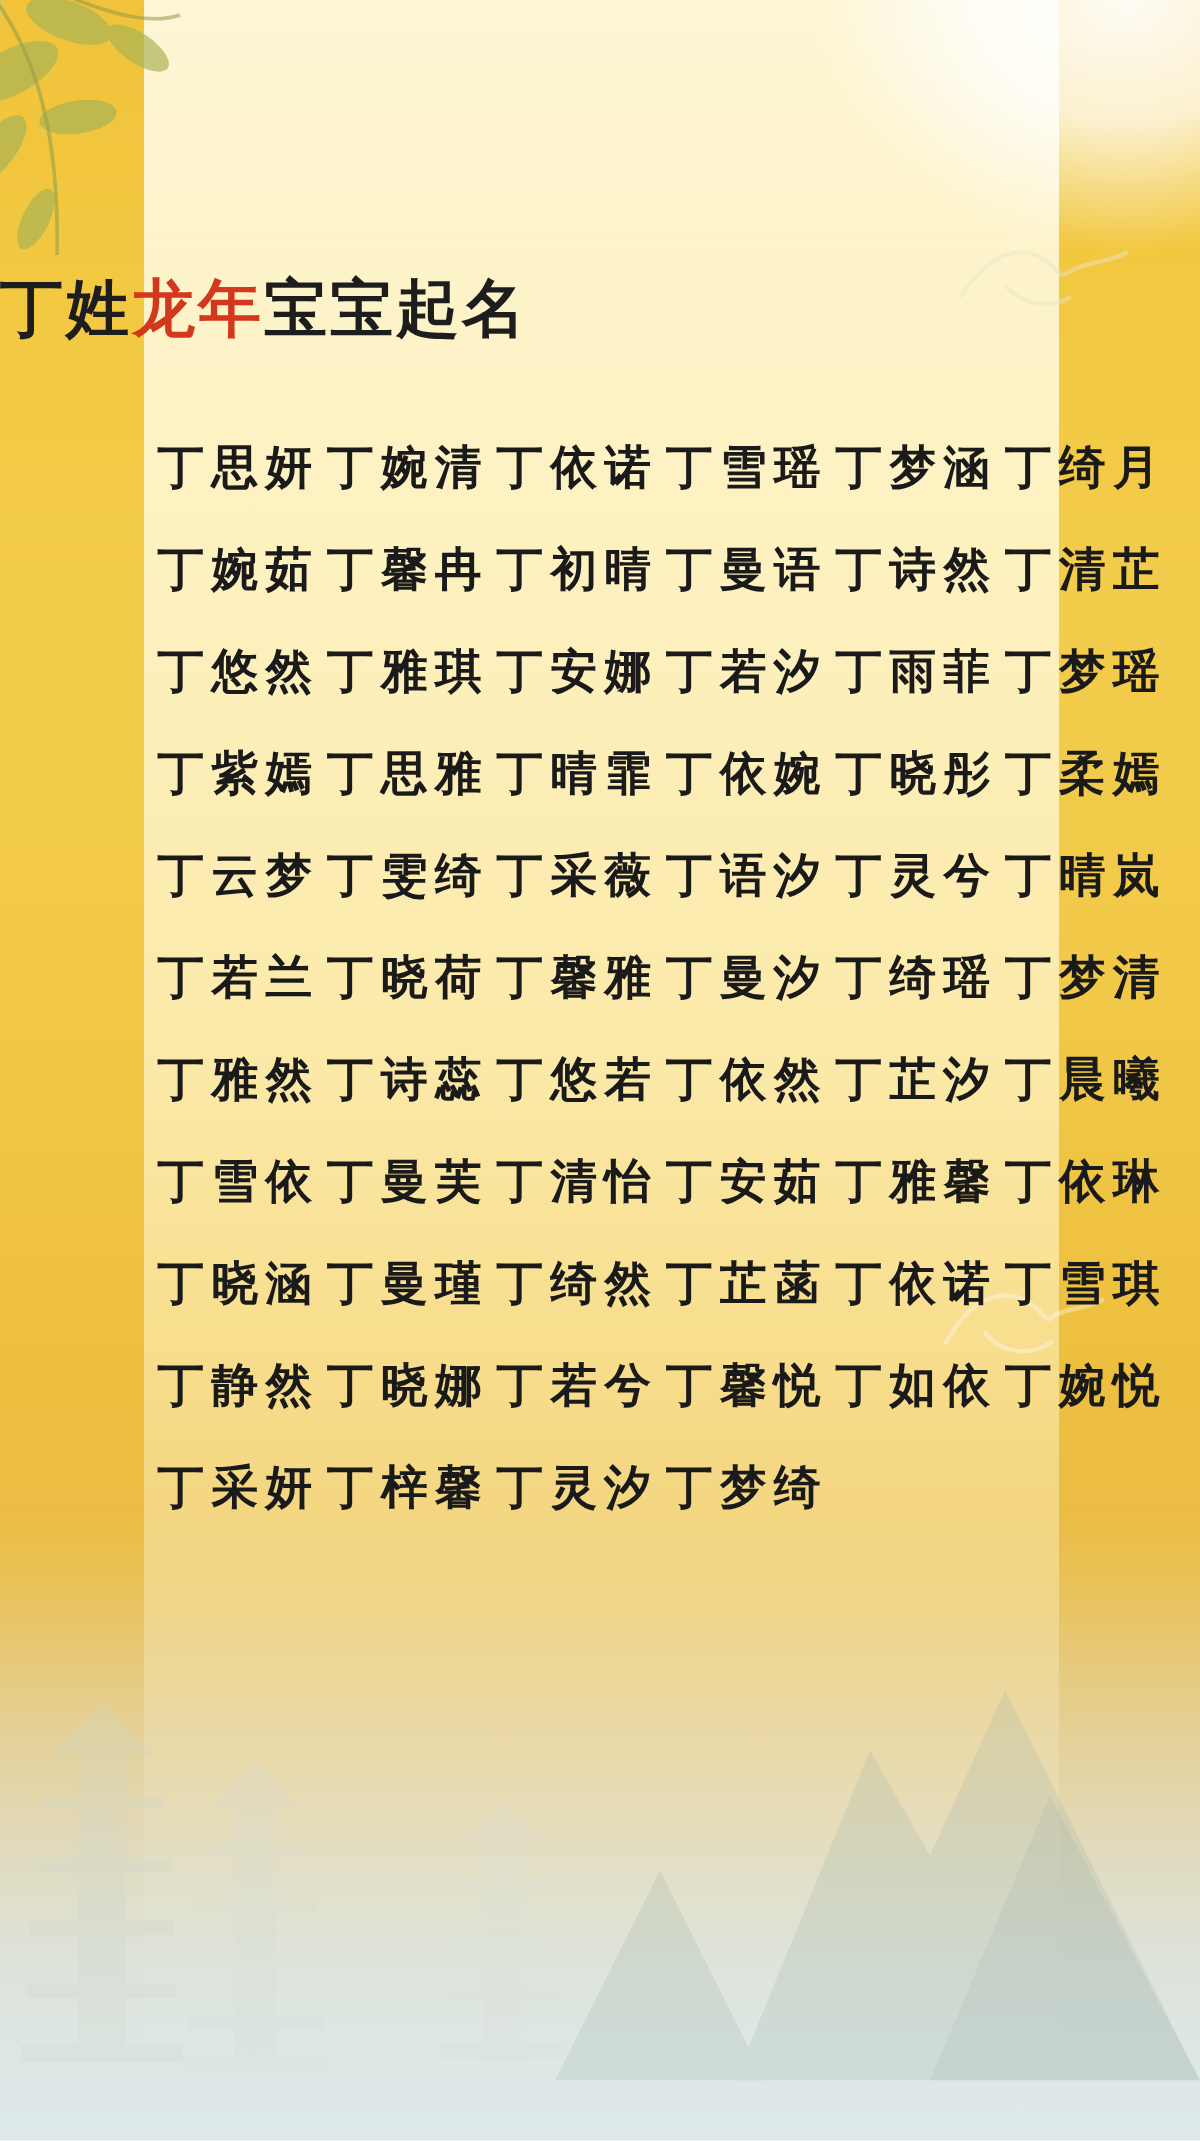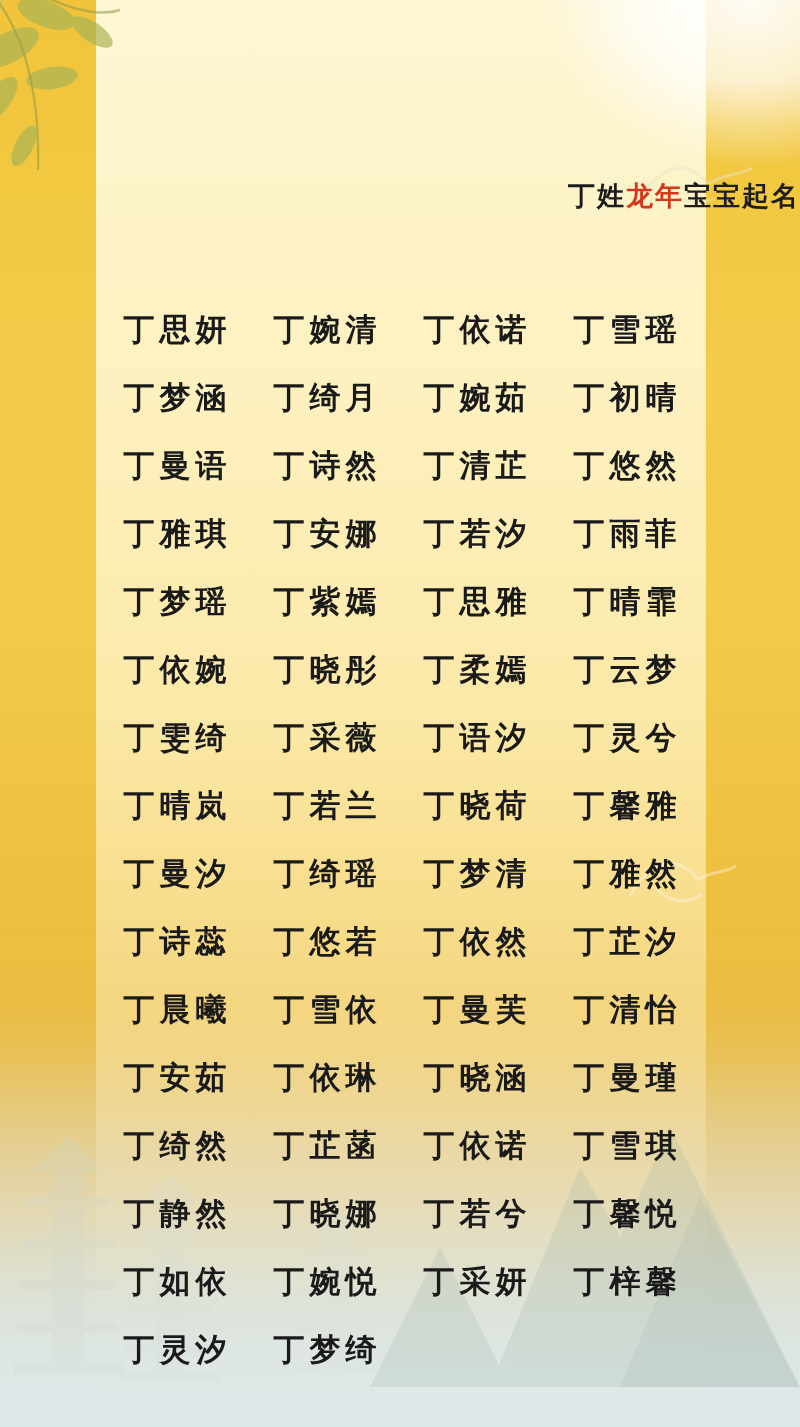--- a/index.html
+++ b/index.html
@@ -108,39 +108,39 @@
     top: 0;
     width: 800px;
     height: 1427px;
   }
 
   .title {
     position: absolute;
     top: 178px;
     left: 0;
     width: 800px;
-    text-align: right;
+    text-align: left;
     font-family: "Liberation Sans", "DejaVu Sans", sans-serif;
     font-weight: bold;
-    font-size: 27px;
+    font-size: 42px;
     letter-spacing: 2px;
     color: #1d1d1d;
     white-space: nowrap;
   }
   .title .accent {
     color: #d4381c;
   }
 
   .name-grid {
     position: absolute;
-    top: 296px;
+    top: 278px;
     left: 100px;
     width: 600px;
     display: grid;
-    grid-template-columns: repeat(4, 1fr);
+    grid-template-columns: repeat(6, 1fr);
     row-gap: 0px;
     column-gap: 0px;
   }
   .name-cell {
     height: 68px;
     line-height: 68px;
     text-align: center;
     font-family: "Liberation Serif", "DejaVu Serif", serif;
     font-size: 31px;
     font-weight: 600;
@@ -246,20 +246,21 @@
 
     <div class="name-grid">
       <div class="name-cell">丁思妍</div>
       <div class="name-cell">丁婉清</div>
       <div class="name-cell">丁依诺</div>
       <div class="name-cell">丁雪瑶</div>
       <div class="name-cell">丁梦涵</div>
 
       <div class="name-cell">丁绮月</div>
       <div class="name-cell">丁婉茹</div>
+      <div class="name-cell">丁馨冉</div>
       <div class="name-cell">丁初晴</div>
       <div class="name-cell">丁曼语</div>
 
       <div class="name-cell">丁诗然</div>
       <div class="name-cell">丁清芷</div>
       <div class="name-cell">丁悠然</div>
       <div class="name-cell">丁雅琪</div>
       <div class="name-cell">丁安娜</div>
 
       <div class="name-cell">丁若汐</div>
@@ -292,20 +293,21 @@
       <div class="name-cell">丁悠若</div>
       <div class="name-cell">丁依然</div>
 
       <div class="name-cell">丁芷汐</div>
       <div class="name-cell">丁晨曦</div>
       <div class="name-cell">丁雪依</div>
       <div class="name-cell">丁曼芙</div>
       <div class="name-cell">丁清怡</div>
 
       <div class="name-cell">丁安茹</div>
+      <div class="name-cell">丁雅馨</div>
       <div class="name-cell">丁依琳</div>
       <div class="name-cell">丁晓涵</div>
 
       <div class="name-cell">丁曼瑾</div>
       <div class="name-cell">丁绮然</div>
       <div class="name-cell">丁芷菡</div>
       <div class="name-cell">丁依诺</div>
       <div class="name-cell">丁雪琪</div>
 
       <div class="name-cell">丁静然</div>

